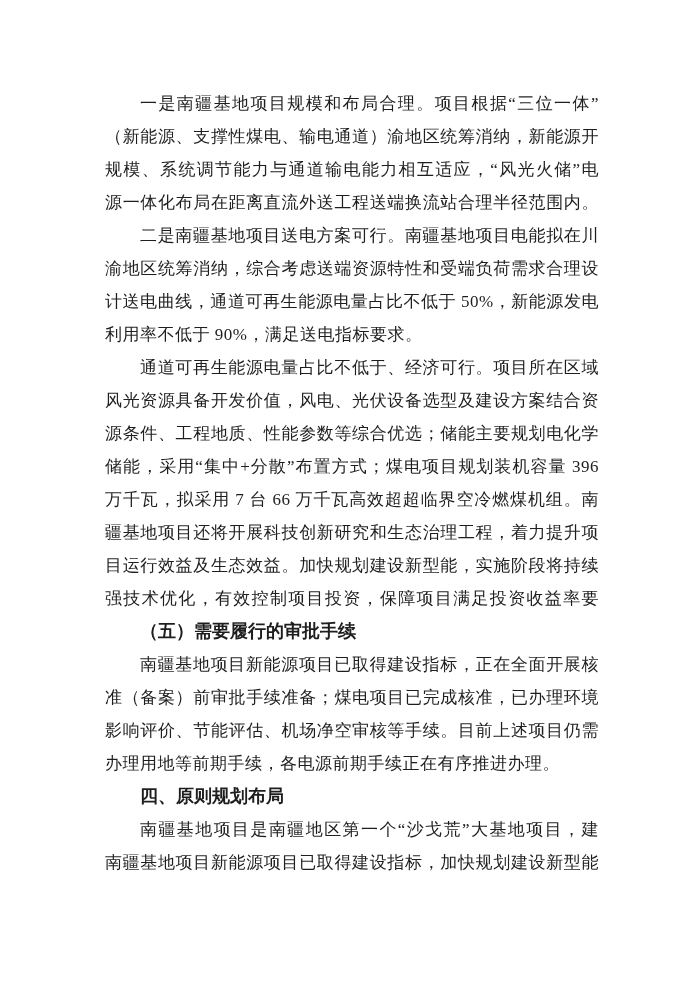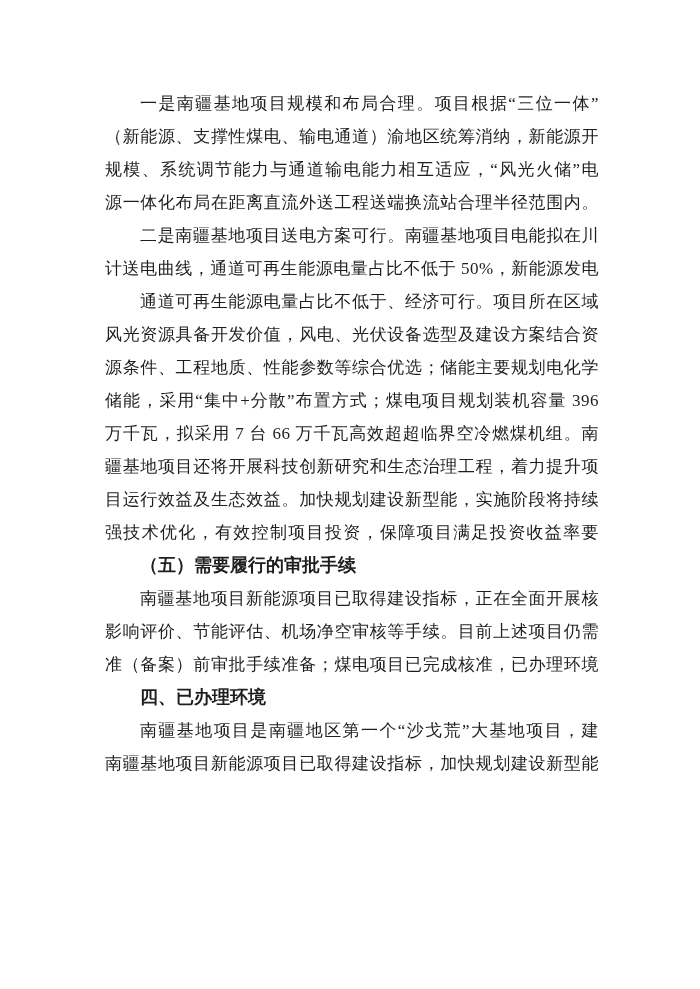--- a/index.html
+++ b/index.html
@@ -57,43 +57,46 @@
 
     <div class="para">
       <div class="line indent">一是南疆基地项目规模和布局合理。项目根据“三位一体”</div>
       <div class="line">（新能源、支撑性煤电、输电通道）渝地区统筹消纳，新能源开发</div>
       <div class="line">规模、系统调节能力与通道输电能力相互适应，“风光火储”电</div>
       <div class="line">源一体化布局在距离直流外送工程送端换流站合理半径范围内。</div>
     </div>
 
     <div class="para">
       <div class="line indent">二是南疆基地项目送电方案可行。南疆基地项目电能拟在川</div>
+      <div class="line">渝地区统筹消纳，综合考虑送端资源特性和受端负荷需求合理设</div>
       <div class="line">计送电曲线，通道可再生能源电量占比不低于 50%，新能源发电</div>
+      <div class="line partial">利用率不低于 90%，满足送电指标要求。</div>
     </div>
 
     <div class="para">
       <div class="line indent">通道可再生能源电量占比不低于、经济可行。项目所在区域</div>
       <div class="line">风光资源具备开发价值，风电、光伏设备选型及建设方案结合资</div>
       <div class="line">源条件、工程地质、性能参数等综合优选；储能主要规划电化学</div>
       <div class="line">储能，采用“集中+分散”布置方式；煤电项目规划装机容量 396</div>
       <div class="line">万千瓦，拟采用 7 台 66 万千瓦高效超超临界空冷燃煤机组。南</div>
       <div class="line">疆基地项目还将开展科技创新研究和生态治理工程，着力提升项</div>
       <div class="line">目运行效益及生态效益。加快规划建设新型能，实施阶段将持续加</div>
       <div class="line">强技术优化，有效控制项目投资，保障项目满足投资收益率要求。</div>
     </div>
 
     <div class="heading-line heading-kai">（五）需要履行的审批手续</div>
 
     <div class="para">
       <div class="line indent">南疆基地项目新能源项目已取得建设指标，正在全面开展核</div>
+      <div class="line">准（备案）前审批手续准备；煤电项目已完成核准，已办理环境</div>
       <div class="line">影响评价、节能评估、机场净空审核等手续。目前上述项目仍需</div>
-      <div class="line">准（备案）前审批手续准备；煤电项目已完成核准，已办理环境</div>
+      <div class="line partial">办理用地等前期手续，各电源前期手续正在有序推进办理。</div>
     </div>
 
-    <div class="heading-line heading-hei">四、已办理环境</div>
+    <div class="heading-line heading-hei">四、原则规划布局</div>
 
     <div class="para">
       <div class="line indent">南疆基地项目是南疆地区第一个“沙戈荒”大基地项目，建</div>
       <div class="line">南疆基地项目新能源项目已取得建设指标，加快规划建设新型能</div>
     </div>
 
   </div>
 </div>
 
 </body></html>

